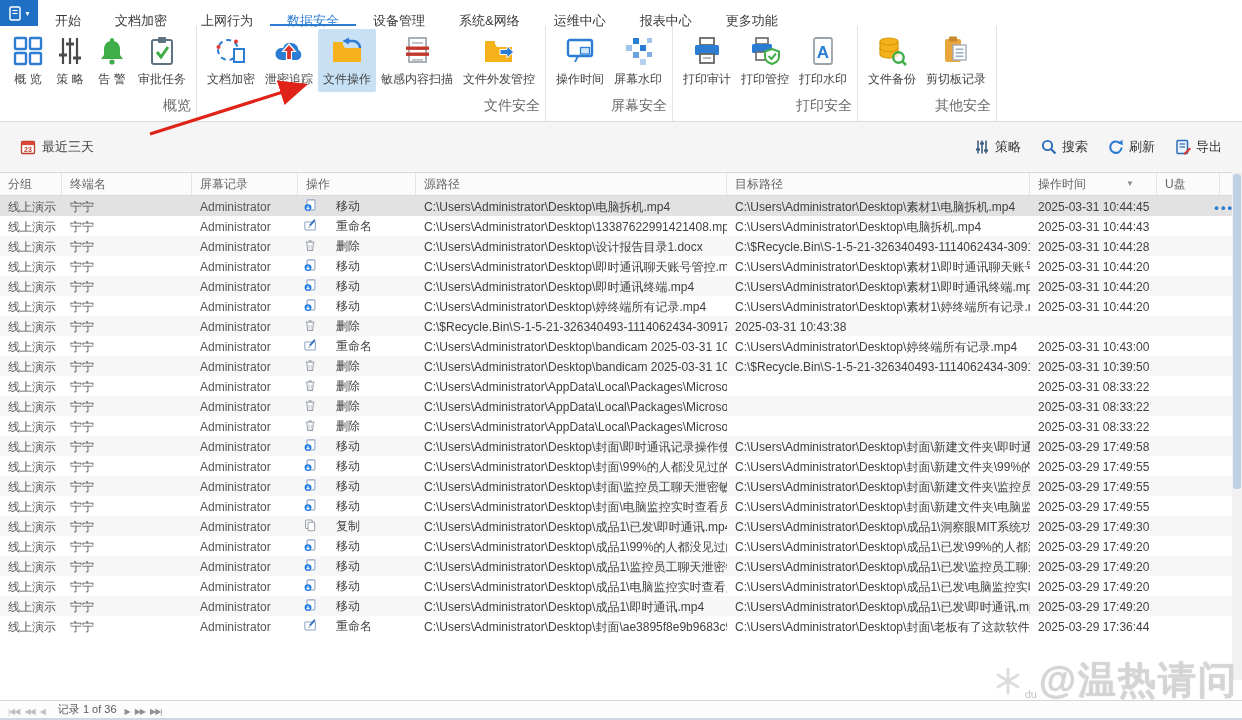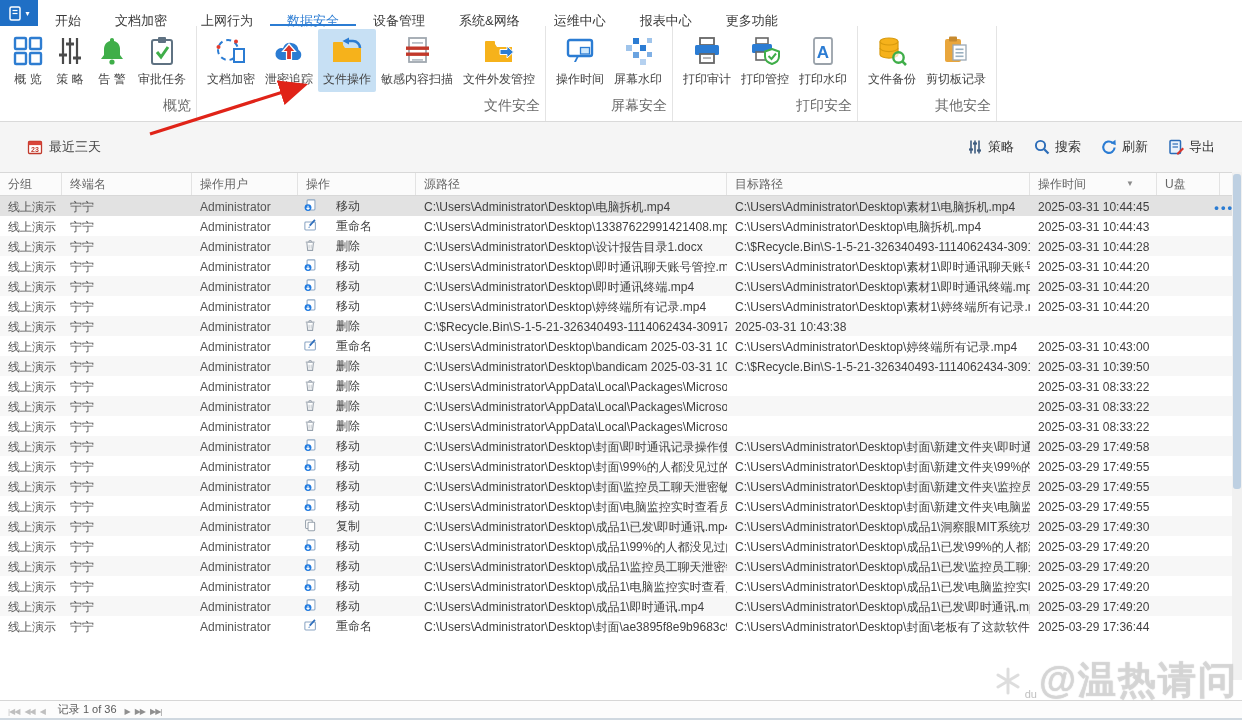--- a/index.html
+++ b/index.html
@@ -20,21 +20,21 @@
   .ribbon { display:flex; height:96px; background:#fff; border-bottom:1px solid #dadada; padding-left:2px; }
   .rgroup { display:flex; flex-direction:column; border-right:1px solid #e4e4e4; padding:3px 5px 0; }
   .ritems { display:flex; flex:1; align-items:flex-start; }
   .ritem { display:flex; flex-direction:column; align-items:center; gap:3px; padding:5px 5px 4px;
            font-size:12px; color:#444; cursor:pointer; white-space:nowrap; border-radius:2px; }
   .ritem.active { background:#c7e0f4; }
   .ritem .ric { height:34px; display:flex; align-items:center; }
   .rgroup-label { text-align:right; color:#6b6b6b; font-size:14px; padding:5px 0 6px; }
 
   
-  .filterbar { display:flex; align-items:center; height:50px; background:#f5f5f5; padding:0 27px; }
+  .filterbar { display:flex; align-items:center; height:50px; background:#f5f5f5; padding:0 20px; }
   .date-filter { display:flex; align-items:center; gap:6px; font-size:13px; color:#454545; cursor:pointer; }
   .fb-actions { margin-left:auto; display:flex; gap:20px; }
   .fb-item { display:flex; align-items:center; gap:5px; font-size:13px; color:#333; cursor:pointer; }
 
   
   .grid-cols { display:grid; grid-template-columns:62px 130px 106px 118px 311px 303px 127px 63px 1fr; }
   .thead { height:24px; background:#fbfbfb; border-top:1px solid #d8d8d8; border-bottom:1px solid #d8d8d8; }
   .th { line-height:22px; padding:0 8px; color:#666; border-right:1px solid #e3e3e3;
         white-space:nowrap; overflow:hidden; display:flex; align-items:center; cursor:pointer; }
   .th .sort { margin-left:auto; font-size:8px; color:#8a8a8a; padding-right:14px; }
@@ -357,21 +357,21 @@
   </div>
 
   <div class="thead grid-cols" id="thead">
       <div class="th">
         <span>分组</span>
       </div>
       <div class="th">
         <span>终端名</span>
       </div>
       <div class="th">
-        <span>操作用户</span>
+        <span>屏幕记录</span>
       </div>
       <div class="th">
         <span>操作</span>
       </div>
       <div class="th">
         <span>源路径</span>
       </div>
       <div class="th">
         <span>目标路径</span>
       </div>

